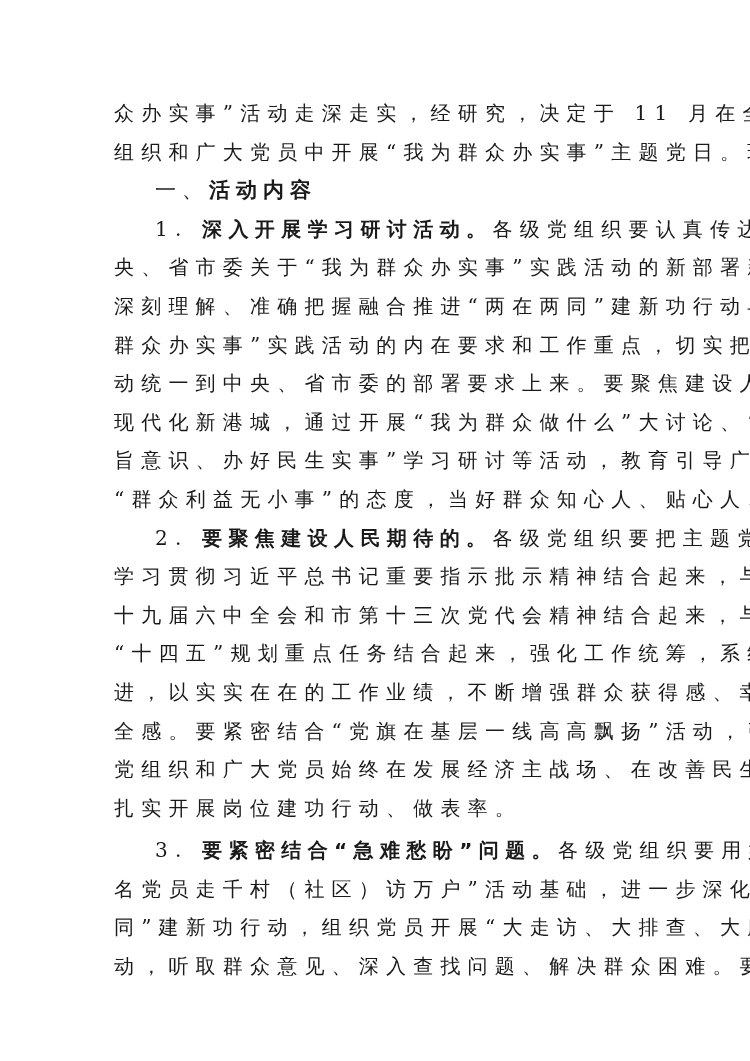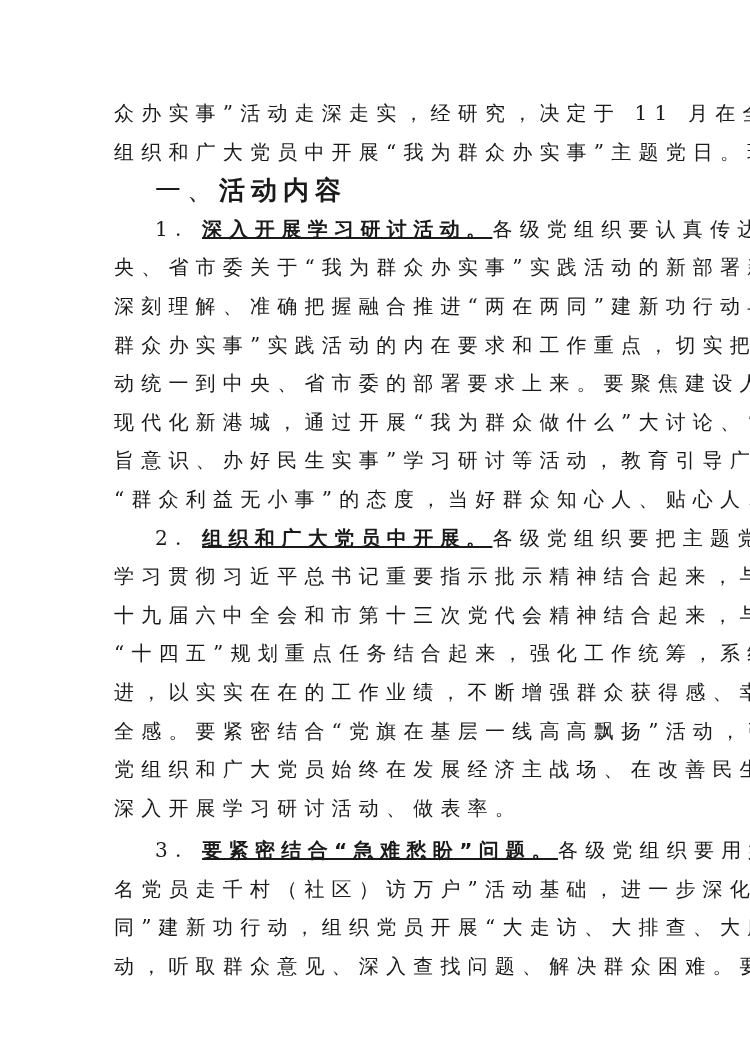--- a/index.html
+++ b/index.html
@@ -14,23 +14,23 @@
       color: #1a1a1a;
       font-size: 20px;
       line-height: 38.6px;
     }
     .line {
       display: block; white-space: nowrap; height: 38.6px;
       letter-spacing: 7.2px;
     }
     .line.indent { padding-left: 41px; }
     .line.gap-before { margin-top: 4px; }
-    .heading { font-weight: bold; letter-spacing: 6px; font-family: "DejaVu Sans", "Liberation Sans", sans-serif; font-size: 26px; }
+    .heading { font-weight: bold; letter-spacing: 6px; font-family: "DejaVu Sans", "Liberation Sans", sans-serif; font-size: 21px; }
     .heading .h-num { font-weight: normal; }
-    .b { font-weight: bold; font-family: "DejaVu Sans", "Liberation Sans", sans-serif; letter-spacing: 6.4px; text-decoration: underline; }
+    .b { font-weight: bold; font-family: "DejaVu Sans", "Liberation Sans", sans-serif; letter-spacing: 6.4px; }
   </style>
 </head>
 <body>
 
 <div class="page">
   <div class="text-block">
 
     <span class="line">众办实事”活动走深走实，经研究，决定于 11 月在全市基层党</span>
     <span class="line">组织和广大党员中开展“我为群众办实事”主题党日。现将有关</span>
 
@@ -43,29 +43,29 @@
     </span>
     <span class="line">央、省市委关于“我为群众办实事”实践活动的新部署新要求，</span>
     <span class="line">深刻理解、准确把握融合推进“两在两同”建新功行动与“我为</span>
     <span class="line">群众办实事”实践活动的内在要求和工作重点，切实把思想和行</span>
     <span class="line">动统一到中央、省市委的部署要求上来。要聚焦建设人民期待的</span>
     <span class="line">现代化新港城，通过开展“我为群众做什么”大讨论、“强化宗</span>
     <span class="line">旨意识、办好民生实事”学习研讨等活动，教育引导广大党员以</span>
     <span class="line">“群众利益无小事”的态度，当好群众知心人、贴心人、暖心人。</span>
 
     <span class="line indent">
-      <span>2.</span> <span class="b">组织和广大党员中开展。</span><span>各级党组织要把主题党日，与</span>
+      <span>2.</span> <span class="b">要聚焦建设人民期待的。</span><span>各级党组织要把主题党日，与</span>
     </span>
     <span class="line">学习贯彻习近平总书记重要指示批示精神结合起来，与贯彻落实</span>
     <span class="line">十九届六中全会和市第十三次党代会精神结合起来，与推进落实</span>
     <span class="line">“十四五”规划重点任务结合起来，强化工作统筹，系统组织推</span>
     <span class="line">进，以实实在在的工作业绩，不断增强群众获得感、幸福感、安</span>
     <span class="line">全感。要紧密结合“党旗在基层一线高高飘扬”活动，引导基层</span>
     <span class="line">党组织和广大党员始终在发展经济主战场、在改善民生第一线、</span>
-    <span class="line">深入开展学习研讨活动、做表率。</span>
+    <span class="line">扎实开展岗位建功行动、做表率。</span>
 
     <span class="line indent gap-before">
       <span>3.</span> <span class="b">要紧密结合“急难愁盼”问题。</span><span>各级党组织要用好“万</span>
     </span>
     <span class="line">名党员走千村（社区）访万户”活动基础，进一步深化“两在两</span>
     <span class="line">同”建新功行动，组织党员开展“大走访、大排查、大服务”活</span>
     <span class="line">动，听取群众意见、深入查找问题、解决群众困难。要突出解决</span>
 
   </div>
 </div>

